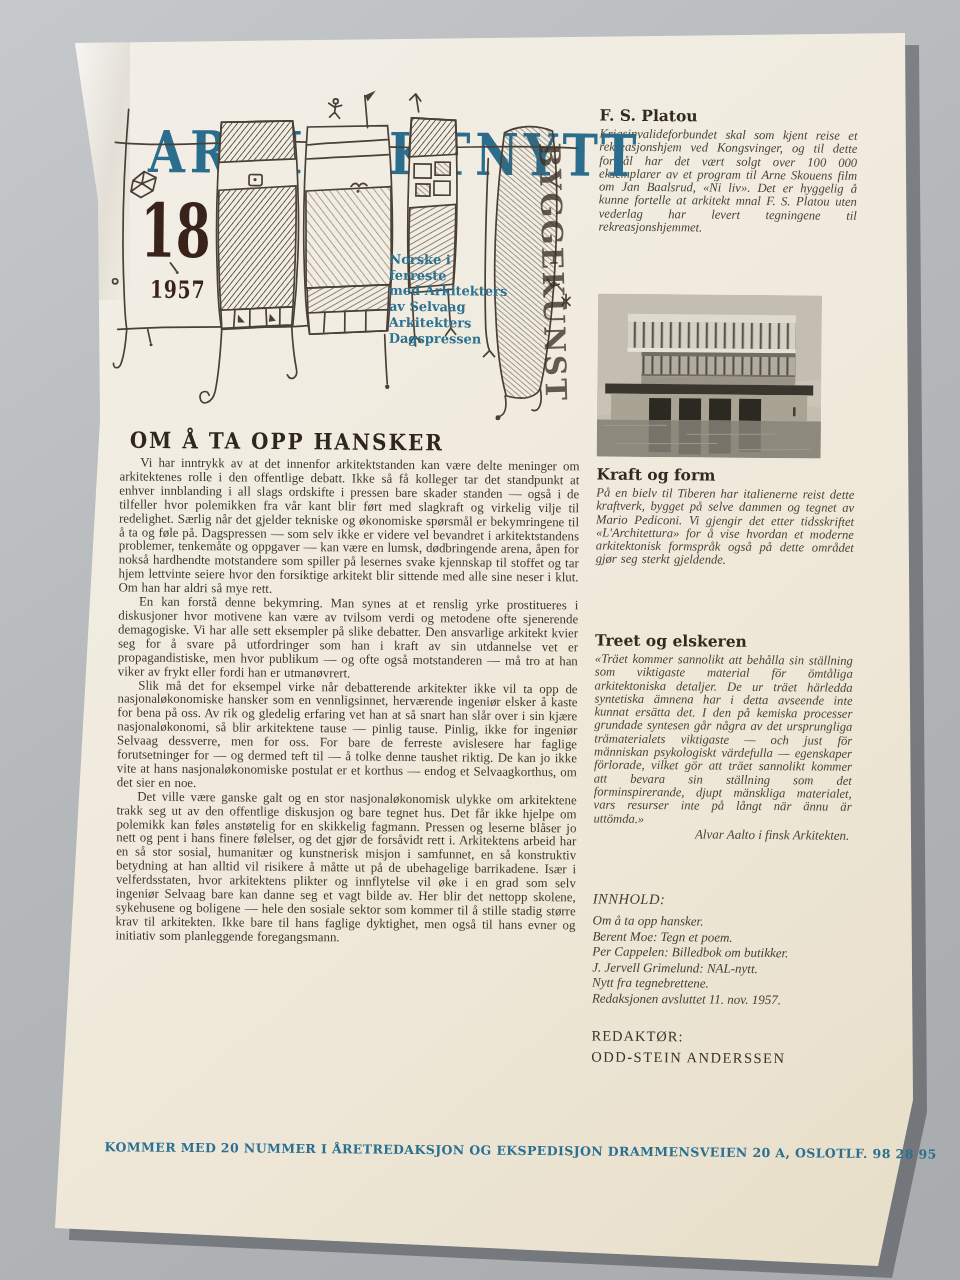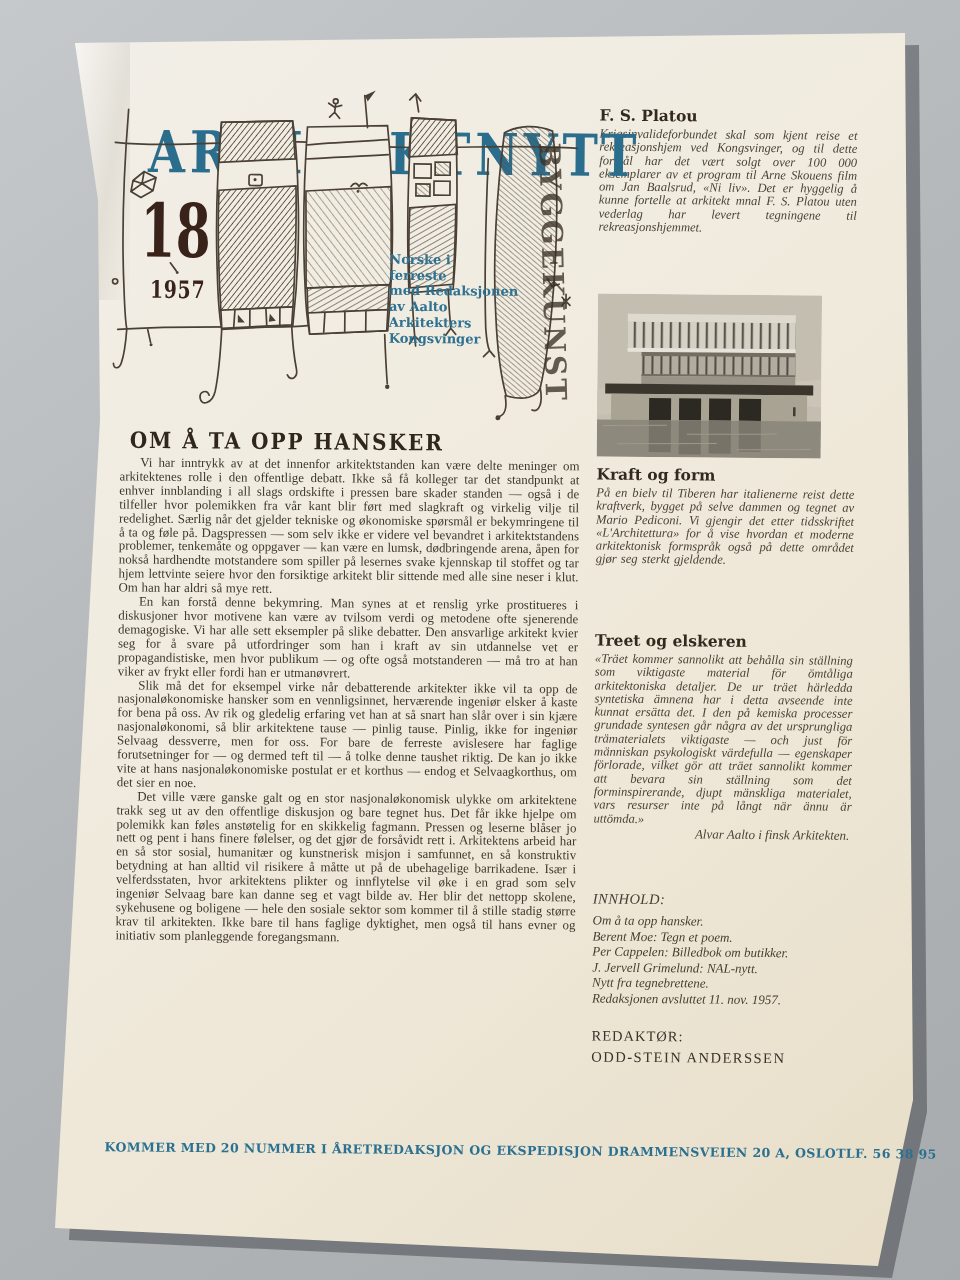--- a/index.html
+++ b/index.html
@@ -133,24 +133,24 @@
         <path d="M377,70 C375,130 374,190 376,240 C377,252 378,258 380,262 M380,262 L374,268 M380,262 L385,268"></path>
       </g>
       <text transform="translate(428,54) rotate(88)" font-family="DejaVu Serif,serif" font-weight="bold" font-size="29" letter-spacing="2.5" fill="#3a3126" opacity="0.78">BYGGEKUNST</text>
     </svg>
 
     <div class="issue-no">18</div>
     <div class="issue-year">1957</div>
     <div class="imprint">
       <div>Norske i</div>
       <div>ferreste</div>
-      <div>med Redaksjonen</div>
-      <div>av Aalto</div>
+      <div>med Arkitekters</div>
+      <div>av Selvaag</div>
       <div>Arkitekters</div>
-      <div>Kongsvinger</div>
+      <div>Dagspressen</div>
     </div>
 
     <div class="art-head">OM Å TA OPP HANSKER</div>
     <div class="art-body">
       <p>Vi har inntrykk av at det innenfor arkitektstanden kan være delte meninger om arkitektenes rolle i den offentlige debatt. Ikke så få kolleger tar det standpunkt at enhver innblanding i all slags ordskifte i pressen bare skader standen — også i de tilfeller hvor polemikken fra vår kant blir ført med slagkraft og virkelig vilje til redelighet. Særlig når det gjelder tekniske og økonomiske spørsmål er bekymringene til å ta og føle på. Dagspressen — som selv ikke er videre vel bevandret i arkitektstandens problemer, tenkemåte og oppgaver — kan være en lumsk, dødbringende arena, åpen for nokså hardhendte motstandere som spiller på lesernes svake kjennskap til stoffet og tar hjem lettvinte seiere hvor den forsiktige arkitekt blir sittende med alle sine neser i klut. Om han har aldri så mye rett.</p>
       <p>En kan forstå denne bekymring. Man synes at et renslig yrke prostitueres i diskusjoner hvor motivene kan være av tvilsom verdi og metodene ofte sjenerende demagogiske. Vi har alle sett eksempler på slike debatter. Den ansvarlige arkitekt kvier seg for å svare på utfordringer som han i kraft av sin utdannelse vet er propagandistiske, men hvor publikum — og ofte også motstanderen — må tro at han viker av frykt eller fordi han er utmanøvrert.</p>
       <p>Slik må det for eksempel virke når debatterende arkitekter ikke vil ta opp de nasjonaløkonomiske hansker som en vennligsinnet, herværende ingeniør elsker å kaste for bena på oss. Av rik og gledelig erfaring vet han at så snart han slår over i sin kjære nasjonaløkonomi, så blir arkitektene tause — pinlig tause. Pinlig, ikke for ingeniør Selvaag dessverre, men for oss. For bare de ferreste avislesere har faglige forutsetninger for — og dermed teft til — å tolke denne taushet riktig. De kan jo ikke vite at hans nasjonaløkonomiske postulat er et korthus — endog et Selvaagkorthus, om det sier en noe.</p>
       <p>Det ville være ganske galt og en stor nasjonaløkonomisk ulykke om arkitektene trakk seg ut av den offentlige diskusjon og bare tegnet hus. Det får ikke hjelpe om polemikk kan føles anstøtelig for en skikkelig fagmann. Pressen og leserne blåser jo nett og pent i hans finere følelser, og det gjør de forsåvidt rett i. Arkitektens arbeid har en så stor sosial, humanitær og kunstnerisk misjon i samfunnet, en så konstruktiv betydning at han alltid vil risikere å måtte ut på de ubehagelige barrikadene. Især i velferdsstaten, hvor arkitektens plikter og innflytelse vil øke i en grad som selv ingeniør Selvaag bare kan danne seg et vagt bilde av. Her blir det nettopp skolene, sykehusene og boligene — hele den sosiale sektor som kommer til å stille stadig større krav til arkitekten. Ikke bare til hans faglige dyktighet, men også til hans evner og initiativ som planleggende foregangsmann.</p>
     </div>
 
@@ -216,17 +216,17 @@
       <div>Nytt fra tegnebrettene.</div>
       <div>Redaksjonen avsluttet 11. nov. 1957.</div>
     </div>
 
     <div class="rc ed-label" style="top:1026px">REDAKTØR:</div>
     <div class="rc ed-name" style="top:1047px">ODD-STEIN ANDERSSEN</div>
 
     <div class="footer">
       <span>KOMMER MED 20 NUMMER I ÅRET</span>
       <span>REDAKSJON OG EKSPEDISJON DRAMMENSVEIEN 20 A, OSLO</span>
-      <span>TLF. 56 38 95</span>
+      <span>TLF. 98 28 95</span>
     </div>
 
   </div>
 </div>
 
 </body></html>

